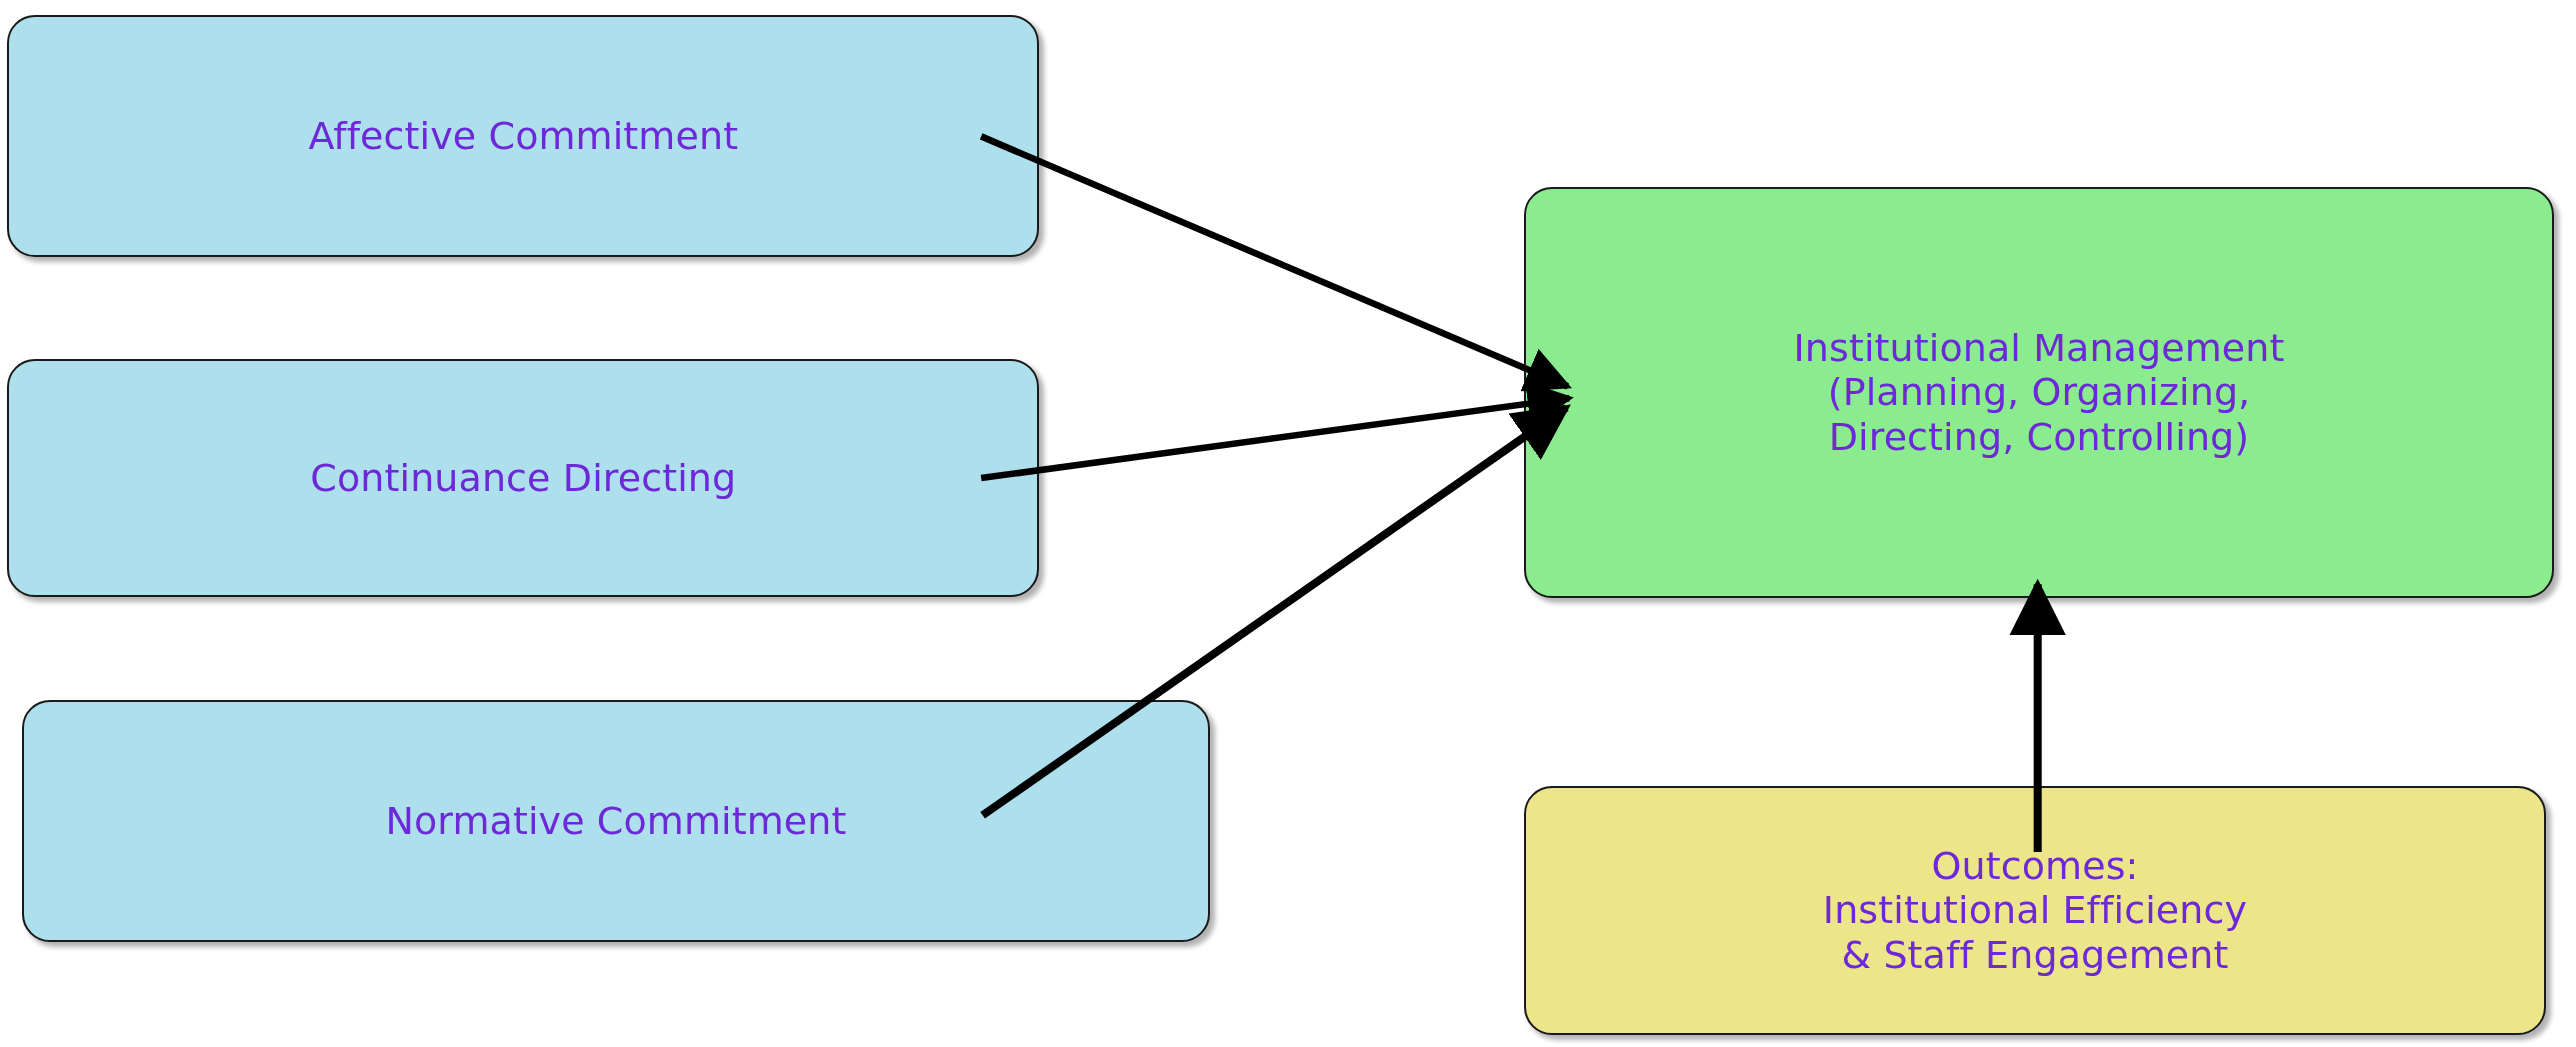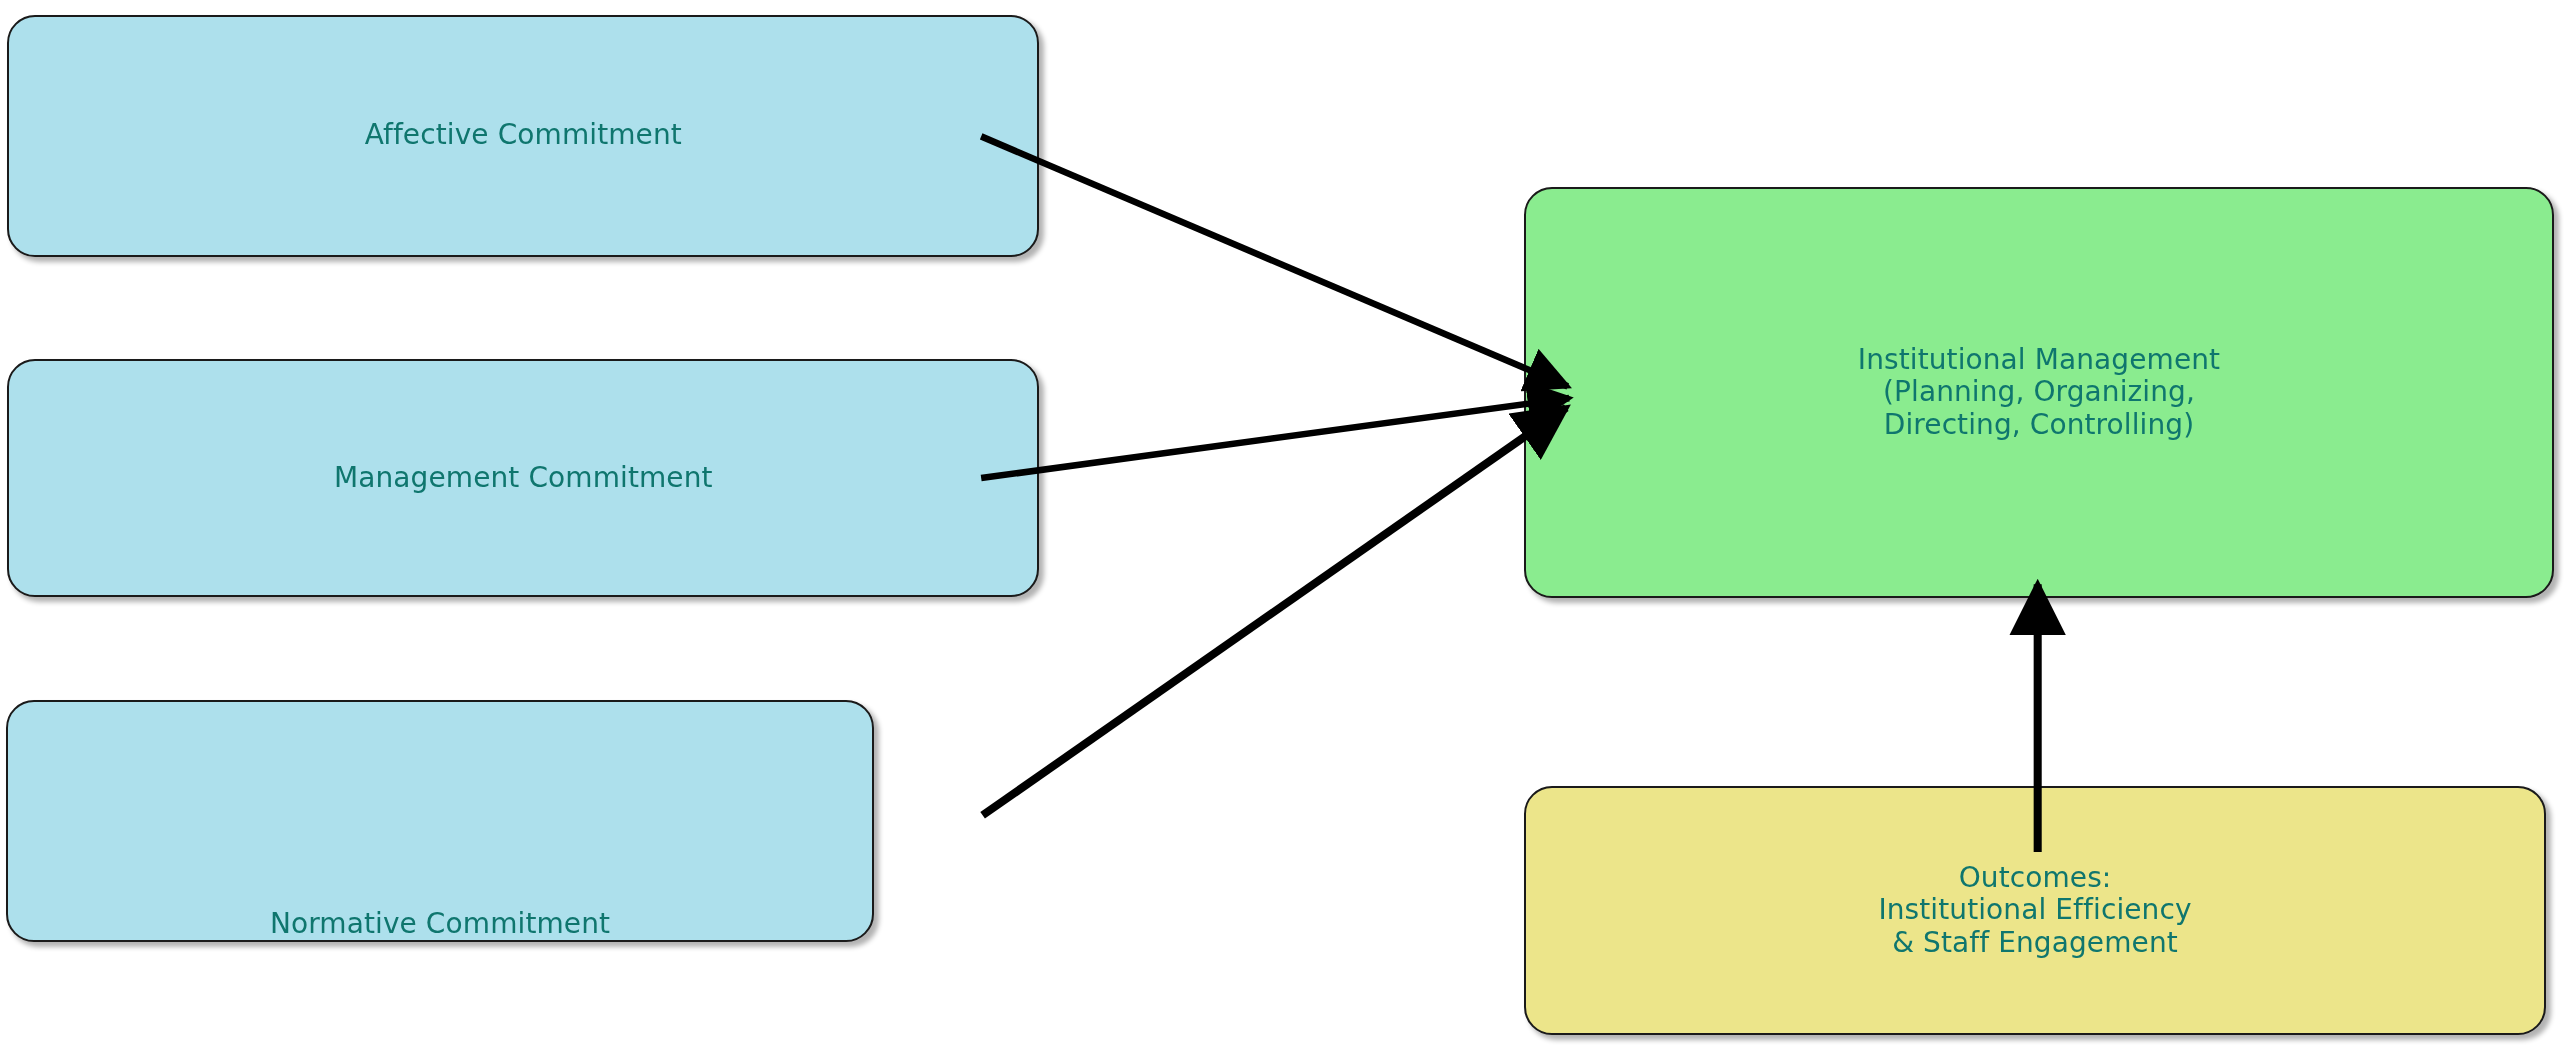--- a/index.html
+++ b/index.html
@@ -21,30 +21,30 @@
     border: 2.9px solid #1a1a1a;
     border-radius: 28px;
     display: flex;
     align-items: center;
     justify-content: center;
     text-align: center;
     box-shadow: 4.4px 4.4px 5.1px rgba(0,0,0,0.30);
     z-index: 2;
   }
   .node-label {
-    color: #0f766e;
-    font-size: 28px;
+    color: #6d28d9;
+    font-size: 38px;
     line-height: 1.16;
     letter-spacing: 0.1px;
     white-space: pre-line;
     padding: 0 13.2px;
   }
   #node-affective   { left: 7.3px;   top: 14.7px;   width: 1032px; height: 242px; background: #ade0ec; }
   #node-continuance { left: 7.3px;   top: 359px;  width: 1032px; height: 238px; background: #ade0ec; }
-  #node-normative   { left: 6px;   top: 700px;  width: 868px; height: 242px; background: #ade0ec; align-items: flex-end; }
+  #node-normative   { left: 22px;   top: 700px;  width: 1188px; height: 242px; background: #ade0ec; }
   #node-admin       { left: 1524px; top: 187px;  width: 1030px; height: 411px; background: #8aec8f; }
   #node-outcomes    { left: 1524px; top: 786px; width: 1022px; height: 249px; background: #ece58a; }
 
   #edge-layer {
     position: absolute;
     left: 0; top: 0;
     width: 2576px;
     height: 1047px;
     z-index: 3;
     pointer-events: none;
@@ -69,21 +69,21 @@
     <line x1="1340" y1="1112" x2="2136" y2="556" stroke="#000000" stroke-width="11" marker-end="url(#arrowhead)"></line>
 
     <line x1="2779" y1="1162" x2="2779" y2="797" stroke="#000000" stroke-width="11" marker-end="url(#arrowhead)"></line>
   </svg>
 
   <div class="node" id="node-affective">
     <span class="node-label">Affective Commitment</span>
   </div>
 
   <div class="node" id="node-continuance">
-    <span class="node-label">Management Commitment</span>
+    <span class="node-label">Continuance Directing</span>
   </div>
 
   <div class="node" id="node-normative">
     <span class="node-label">Normative Commitment</span>
   </div>
 
   <div class="node" id="node-admin">
     <span class="node-label">Institutional Management
 (Planning, Organizing,
 Directing, Controlling)</span>

